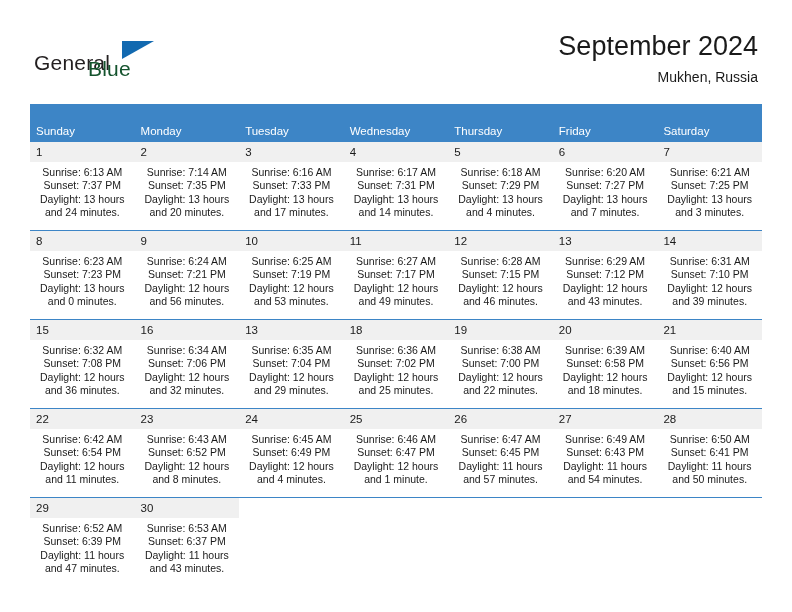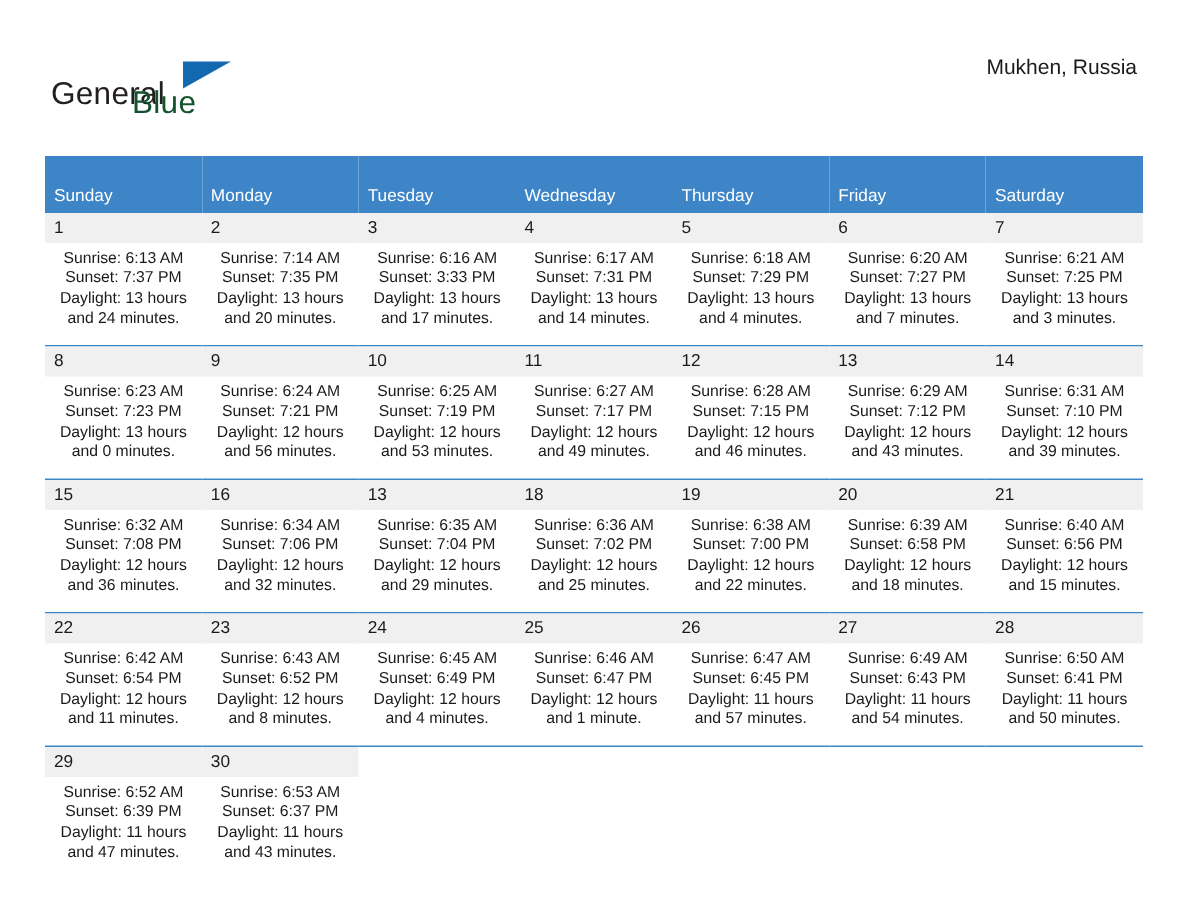--- a/index.html
+++ b/index.html
@@ -77,21 +77,20 @@
     color: #1a1a1a;
     line-height: 33px;
     white-space: nowrap;
   }
   .cal-subtitle {
     font-size: 14px;
     color: #1a1a1a;
     line-height: 20px;
     margin-top: 4px;
     white-space: nowrap;
-    text-align: center;
   }
 
   
   .calendar {
     position: absolute;
     left: 30px;
     top: 104px;
     width: 732px;
     border-collapse: collapse;
     table-layout: fixed;
@@ -156,20 +155,21 @@
 
   <div class="header">
 
     <div class="brand">
       <span class="brand-general">General</span>
       <span class="brand-flag"></span>
       <span class="brand-blue">Blue</span>
     </div>
 
     <div class="title-block">
+      <div class="cal-title">September 2024</div>
       <div class="cal-subtitle">Mukhen, Russia</div>
     </div>
 
   </div>
 
   <table class="calendar">
     <colgroup>
       <col>
         <col>
         <col>
@@ -211,21 +211,21 @@
                 <div>Daylight: 13 hours</div>
                 <div>and 20 minutes.</div>
               </div>
             </div>
           </td>
           <td>
             <div class="cell filled">
               <div class="daynum">3</div>
               <div class="details">
                 <div>Sunrise: 6:16 AM</div>
-                <div>Sunset: 3:33 PM</div>
+                <div>Sunset: 7:33 PM</div>
                 <div>Daylight: 13 hours</div>
                 <div>and 17 minutes.</div>
               </div>
             </div>
           </td>
           <td>
             <div class="cell filled">
               <div class="daynum">4</div>
               <div class="details">
                 <div>Sunrise: 6:17 AM</div>

